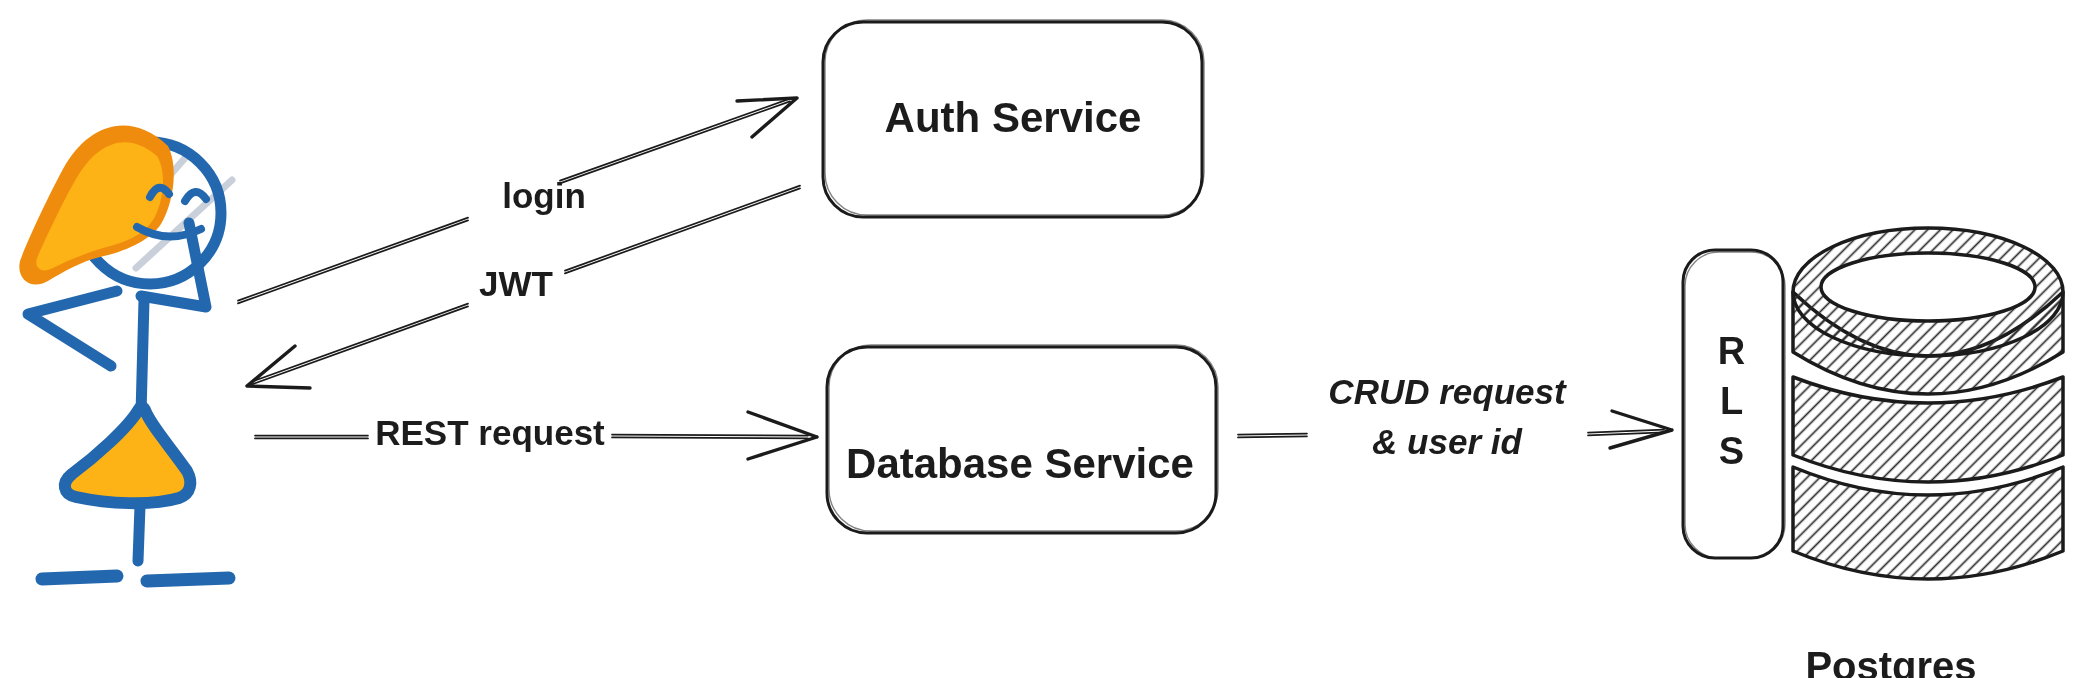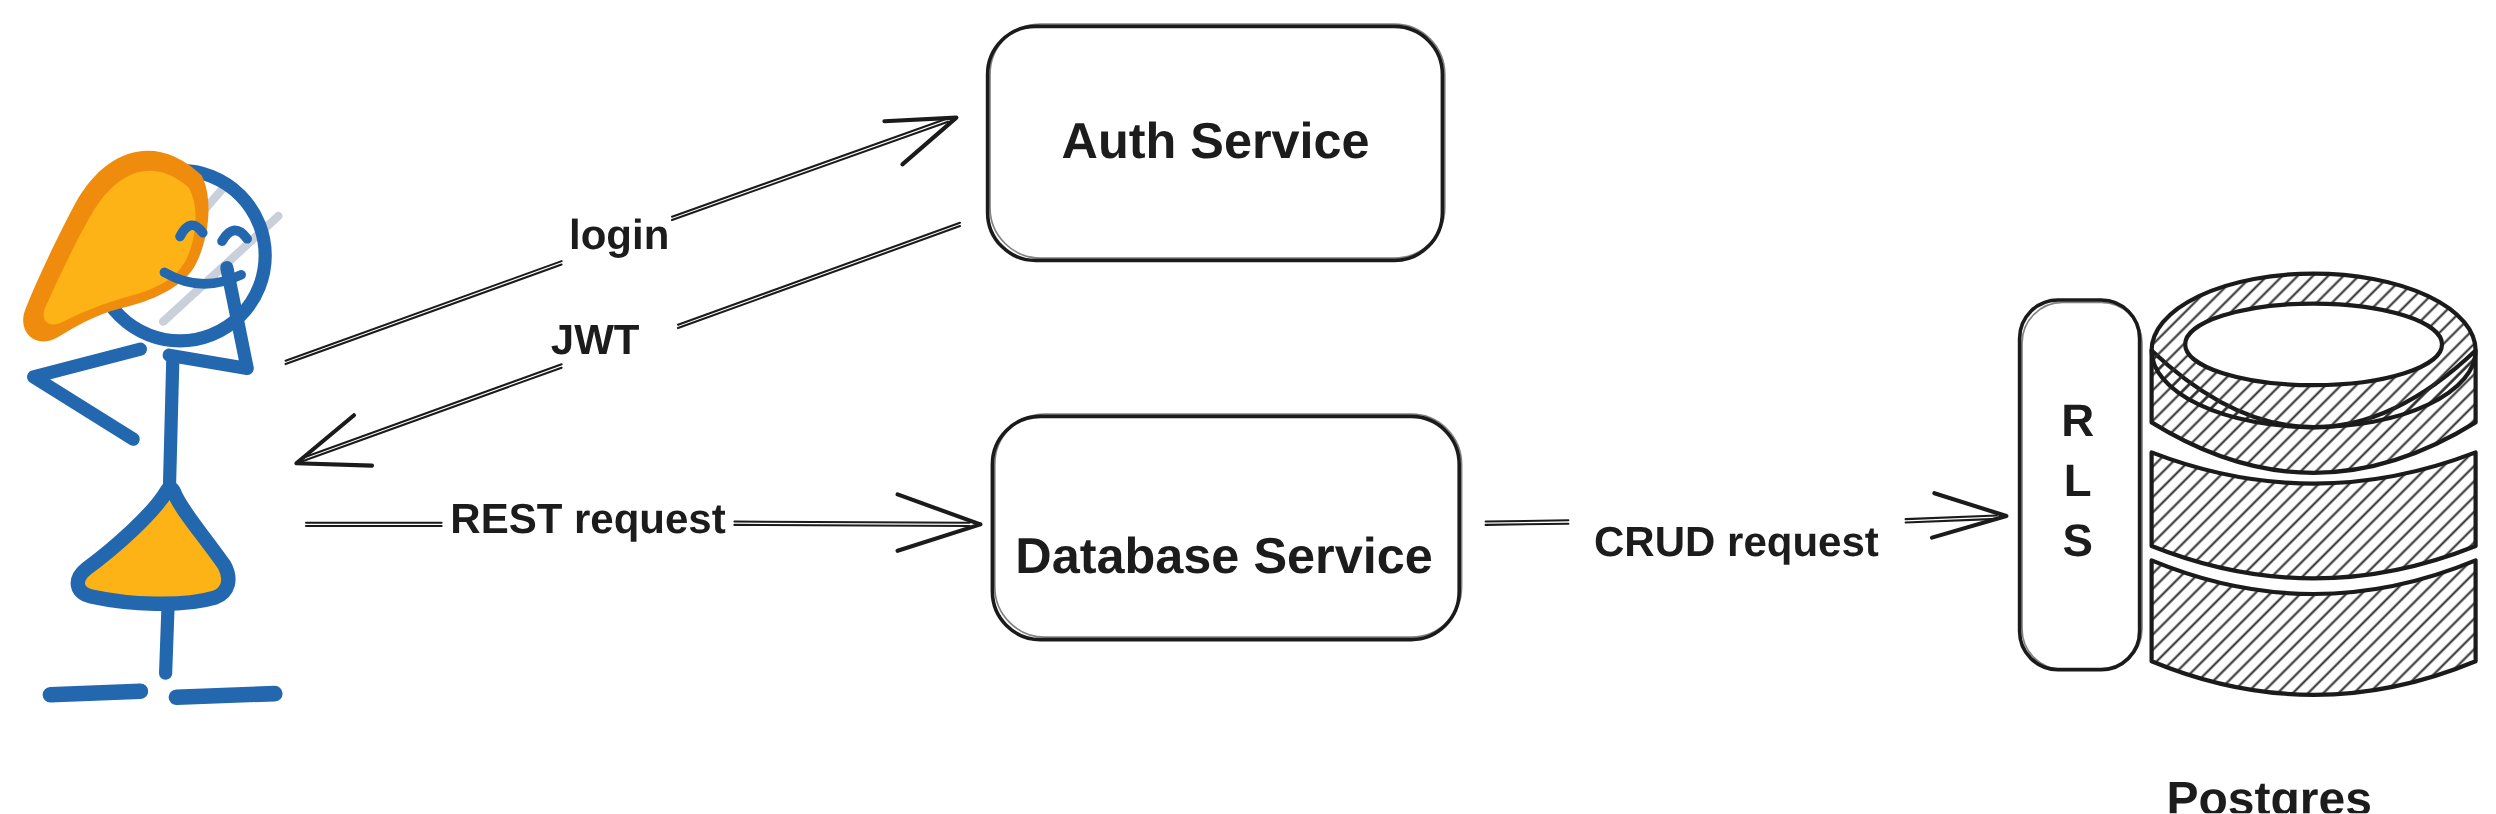--- a/index.html
+++ b/index.html
@@ -127,30 +127,31 @@
       <ellipse cx="1928" cy="292" rx="135" ry="64" fill="url(#hatch)" stroke-width="3.5"></ellipse>
 
       <ellipse cx="1928" cy="287" rx="107" ry="34" fill="#ffffff" stroke-width="3.5"></ellipse>
     </g>
   </svg>
 
   <div class="lbl lbl-node" style="left:1013px;top:118px;">Auth Service</div>
 
   <div class="lbl lbl-node" style="left:1020px;top:440px;margin-top:24px;">Database Service</div>
 
-  <div class="lbl lbl-arrow" style="left:516px;top:196px;text-align:center;">login</div>
+  <div class="lbl lbl-arrow" style="left:544px;top:196px;text-align:center;">login</div>
 
-  <div class="lbl lbl-arrow" style="left:496px;top:284px;">JWT</div>
+  <div class="lbl lbl-arrow" style="left:516px;top:284px;">JWT</div>
 
   <div class="lbl lbl-arrow lbl-two" style="left:490px;top:433px;text-align:right;">
     <div>REST request</div>
   </div>
 
-  <div class="lbl lbl-arrow lbl-two" style="left:1447px;top:452px;">
+  <div class="lbl lbl-arrow lbl-two" style="left:1447px;top:417px;font-style:italic;">
     <div>CRUD request</div>
+    <div>&amp; user id</div>
   </div>
 
   <div class="lbl lbl-rls" style="left:1732px;top:401px;">
     <span>R</span>
     <span>L</span>
     <span>S</span>
   </div>
 
   <div class="lbl lbl-postgres" style="left:1891px;top:666px;">Postgres</div>
 

